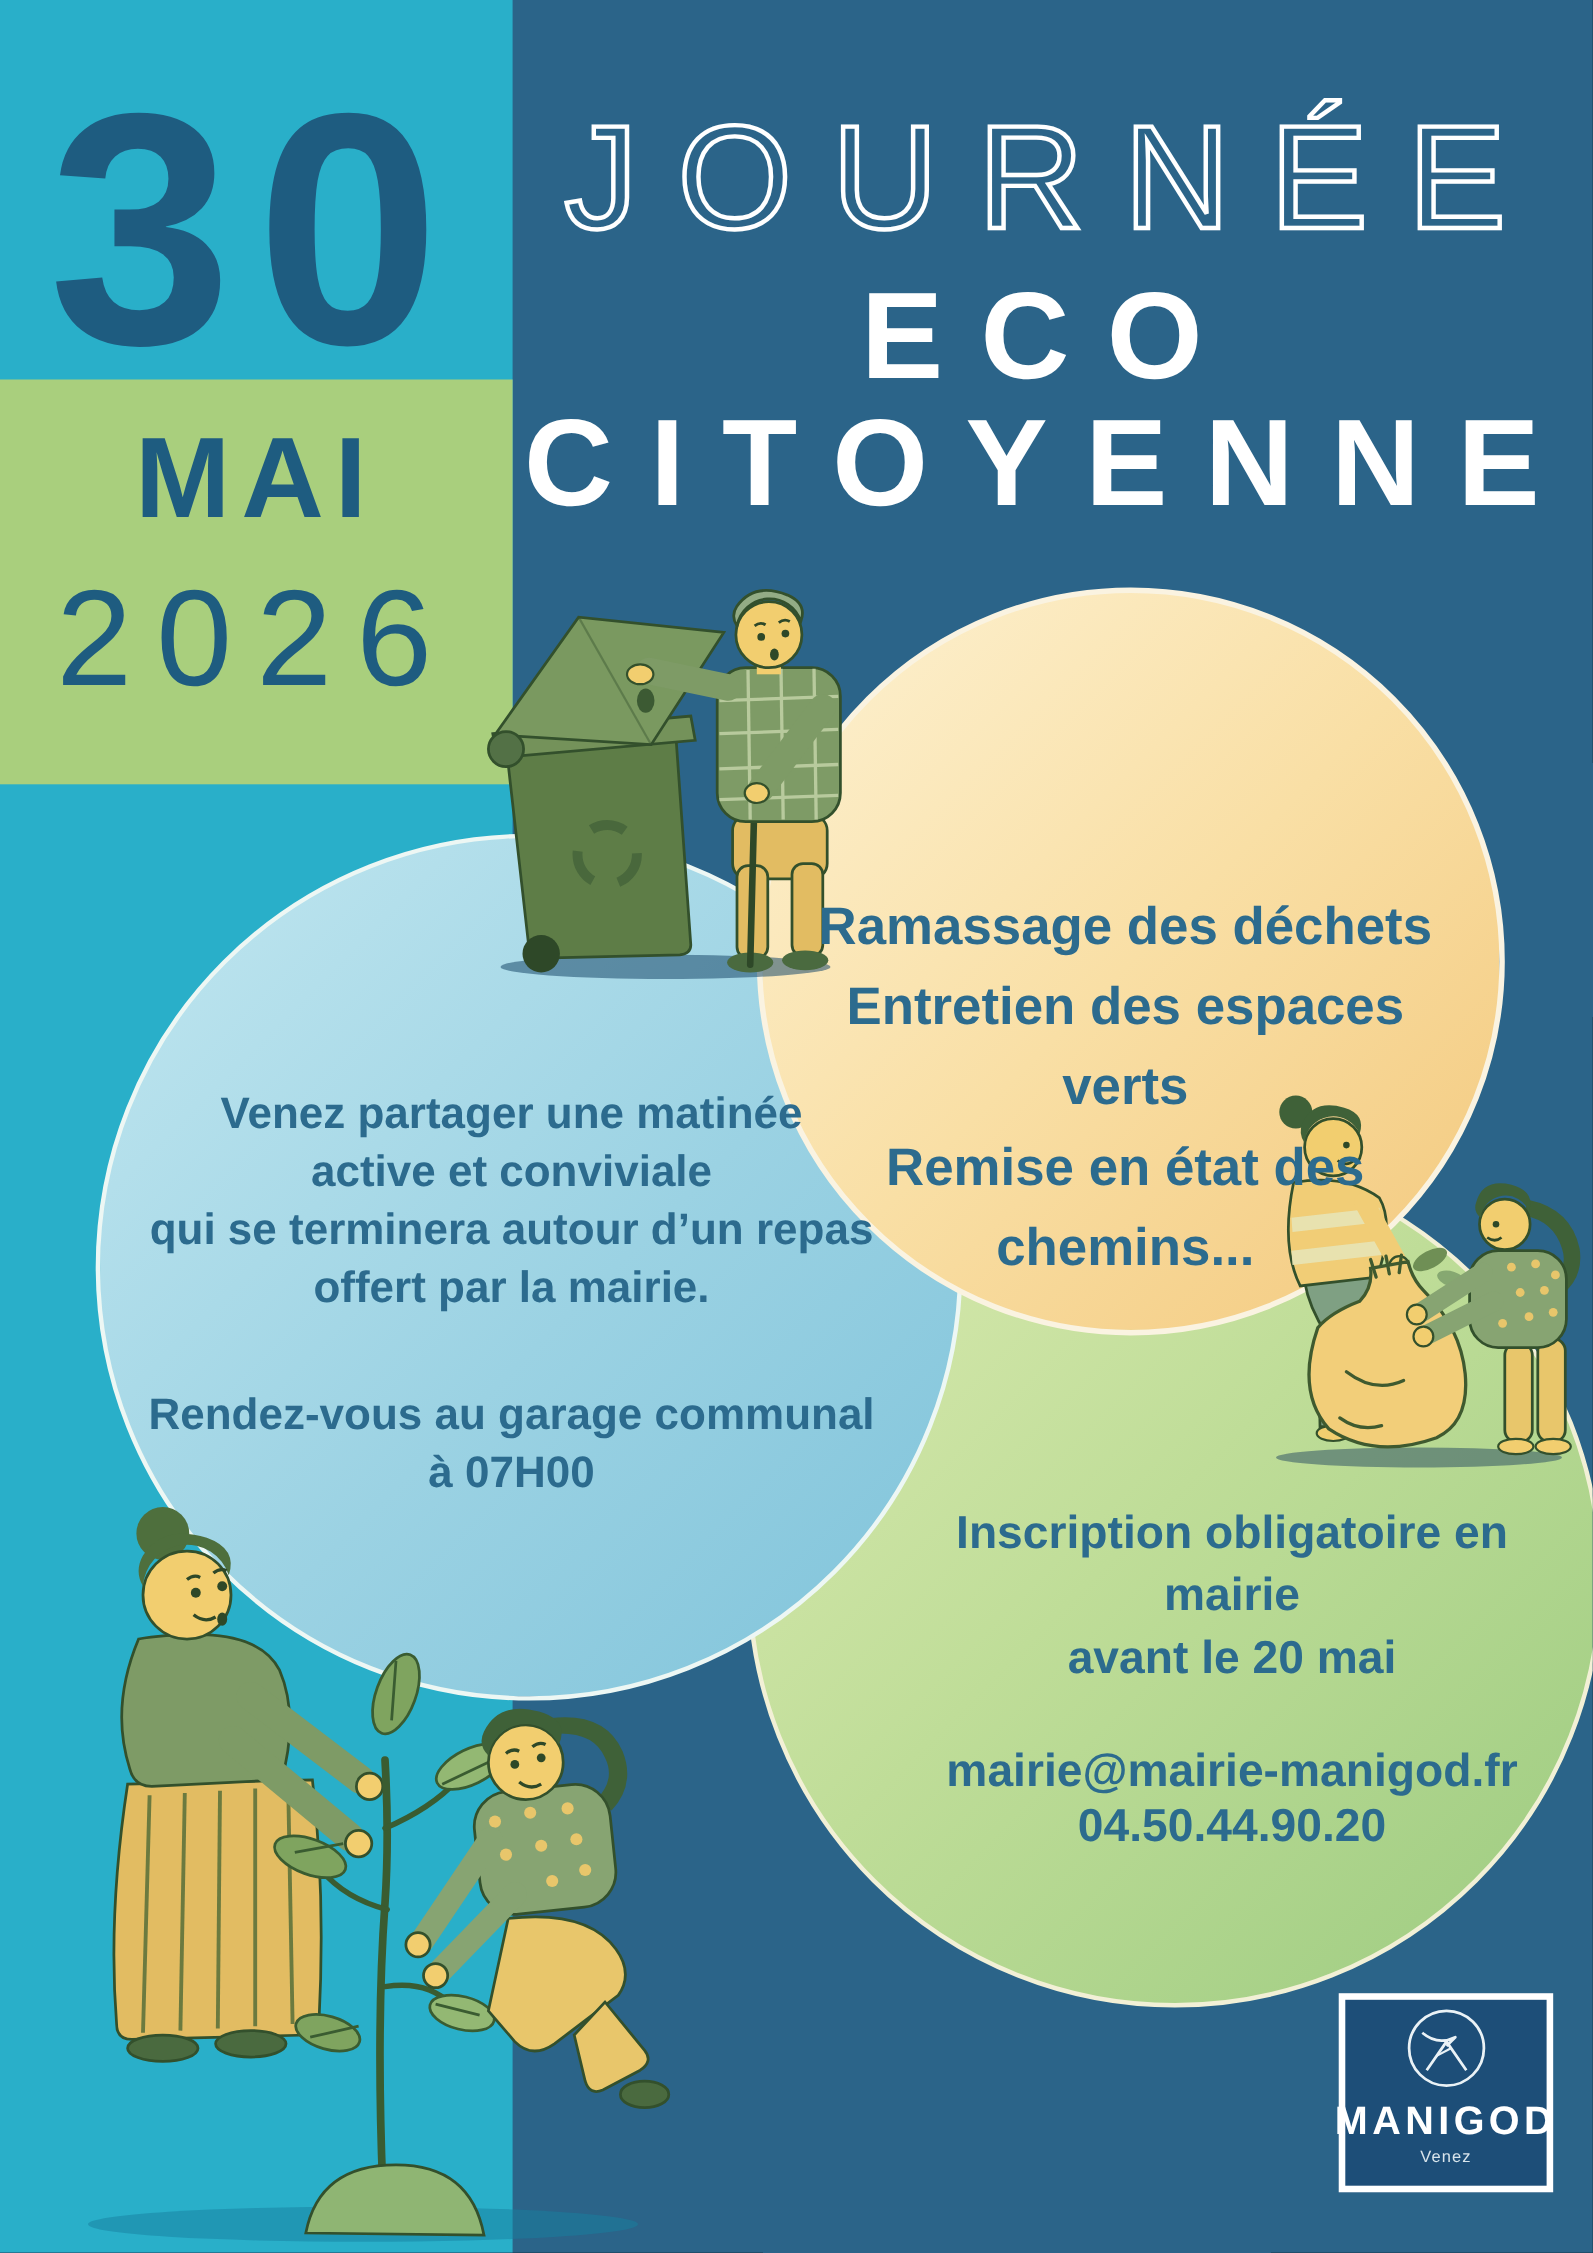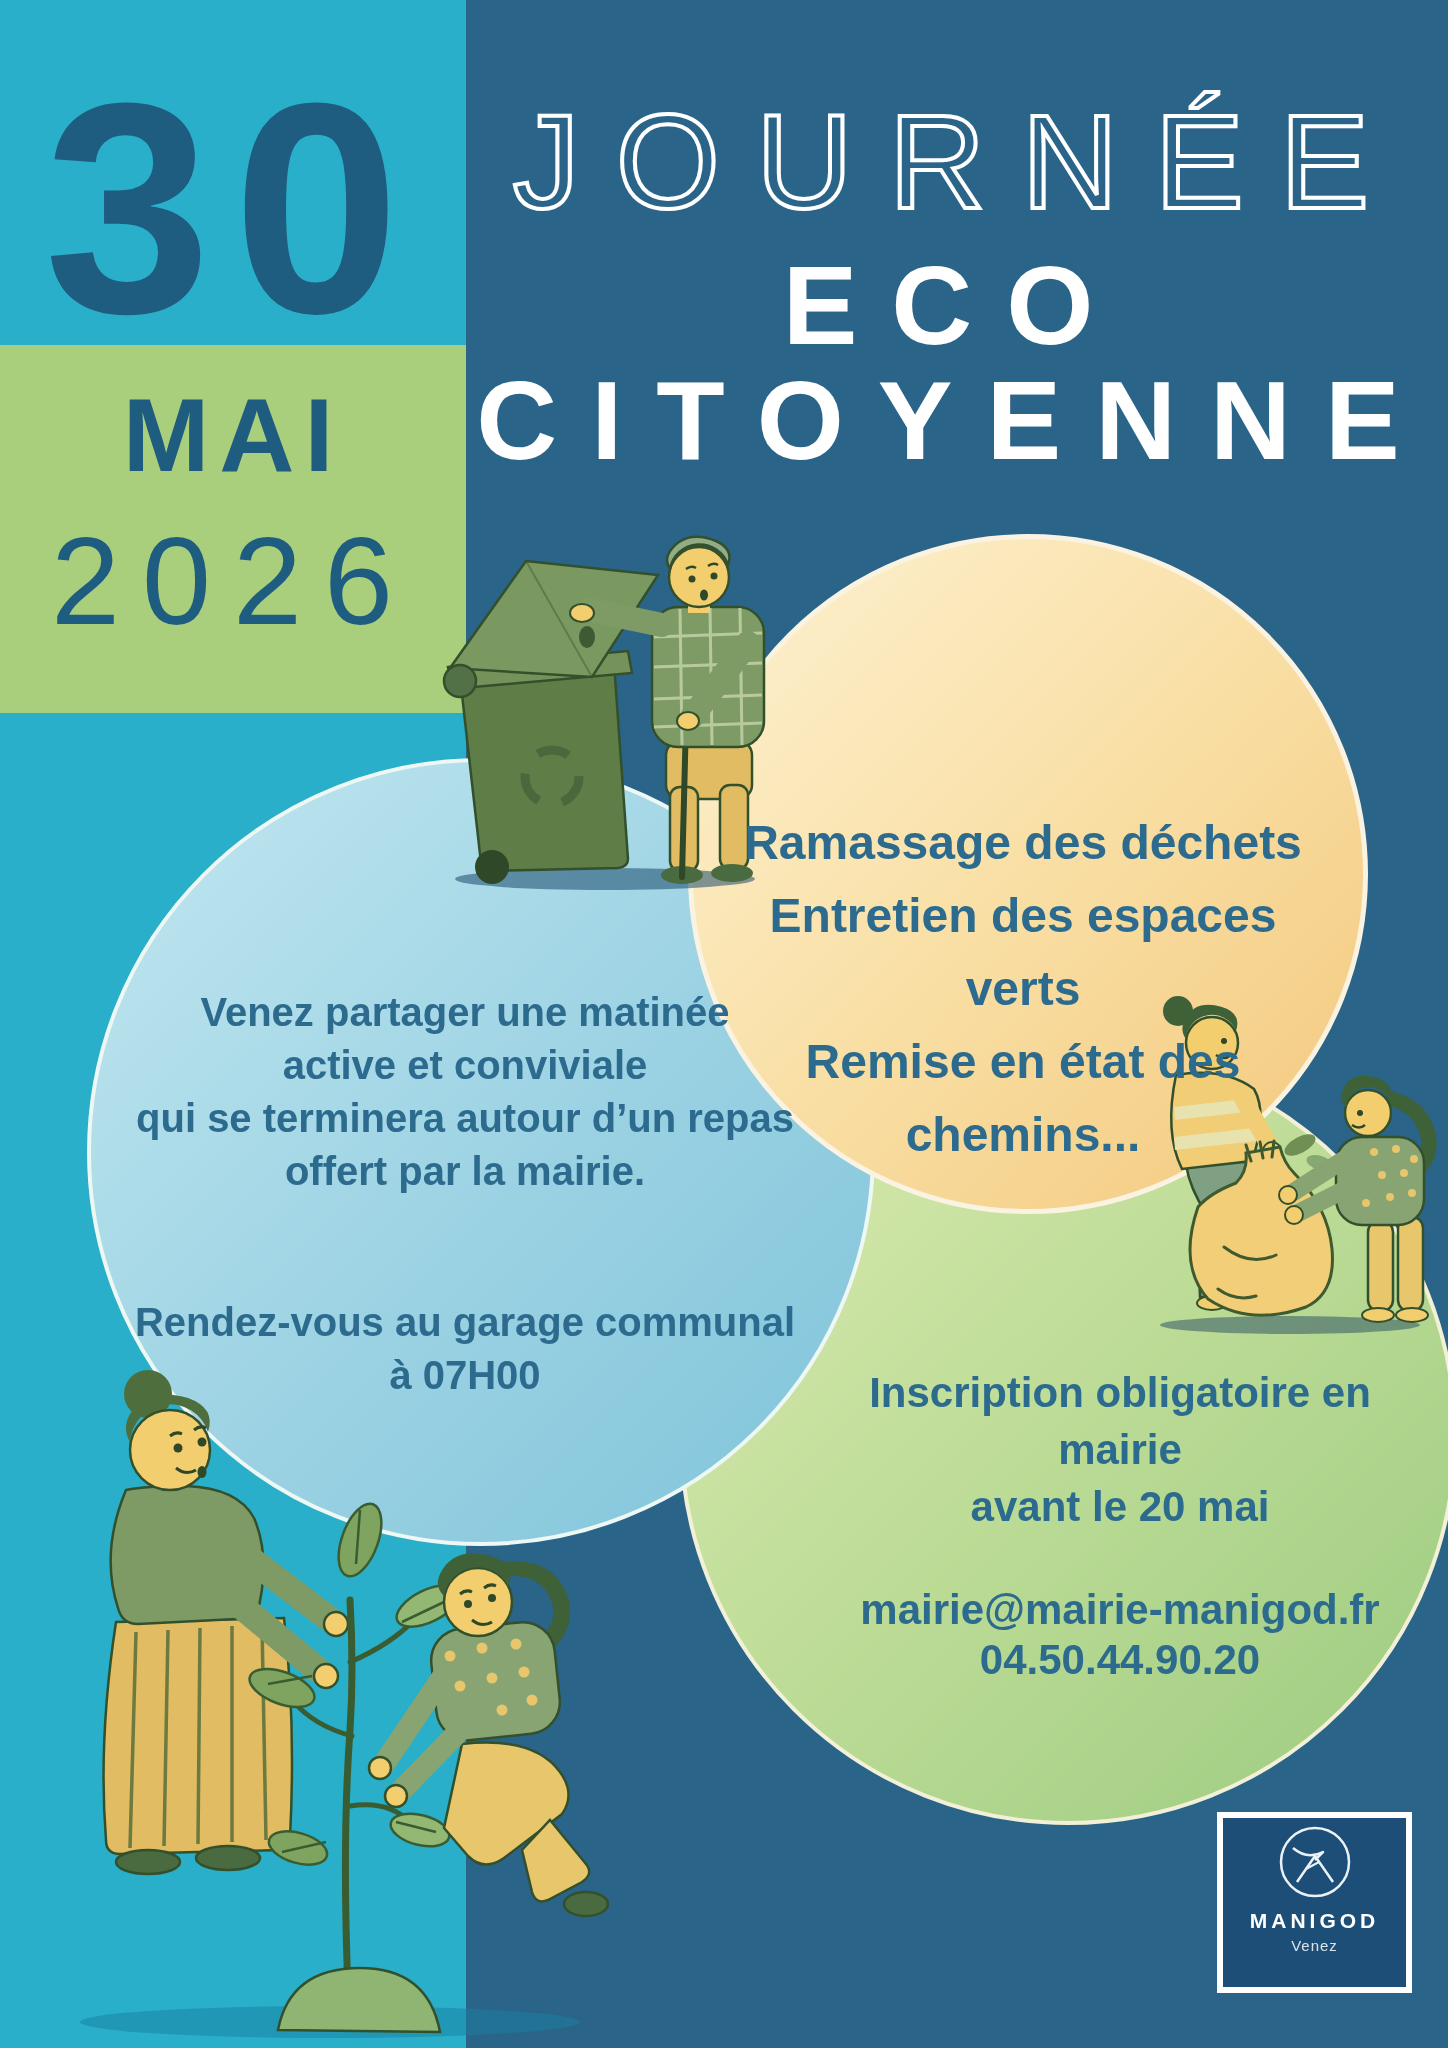--- a/index.html
+++ b/index.html
@@ -47,36 +47,36 @@
   }
   .circle.orange{
     left:688px;top:534px;width:670px;height:670px;
     background:linear-gradient(135deg,#FDF2D3 0%,#F9DFA5 50%,#F3C87C 100%);
     border:5px solid #FAF3E1;
   }
 
   .body-text{position:absolute;text-align:center;font-weight:700;color:#2C6B8E;}
   .activities-text{left:713px;width:620px;top:806px;font-size:48px;line-height:73px;}
   .invitation-text{left:95px;width:740px;top:986px;font-size:40px;line-height:53px;}
-  .invitation-text .para2{margin-top:98px;}
+  .invitation-text .para2{margin-top:62px;}
   .registration-text{left:810px;width:620px;top:1364px;font-size:42px;line-height:57px;}
   .registration-text .contact{margin-top:50px;line-height:50px;}
 
   .illu{position:absolute;}
   .illu-bin{left:430px;top:515px;}
   .illu-bag{left:1140px;top:995px;}
   .illu-plant{left:30px;top:1370px;}
 
   .logo{
     position:absolute;left:1217px;top:1812px;width:195px;height:181px;
     background:#1D4E78;border:6px solid #FFFFFF;box-sizing:border-box;
     display:flex;flex-direction:column;align-items:center;
   }
   .logo-icon{margin-top:2px;}
-  .logo-name{margin-top:6px;font-size:21px;font-weight:700;letter-spacing:4px;color:#FFFFFF;line-height:1;}
+  .logo-name{margin-top:6px;font-size:36px;font-weight:700;letter-spacing:4px;color:#FFFFFF;line-height:1;}
   .logo-sub{margin-top:7px;font-size:15px;font-weight:400;letter-spacing:1px;color:#D9E5EC;line-height:1;}
 </style>
 </head>
 <body>
 
 <div class="poster">
 
   <div class="left-panel"></div>
   <div class="date-panel"></div>
 

